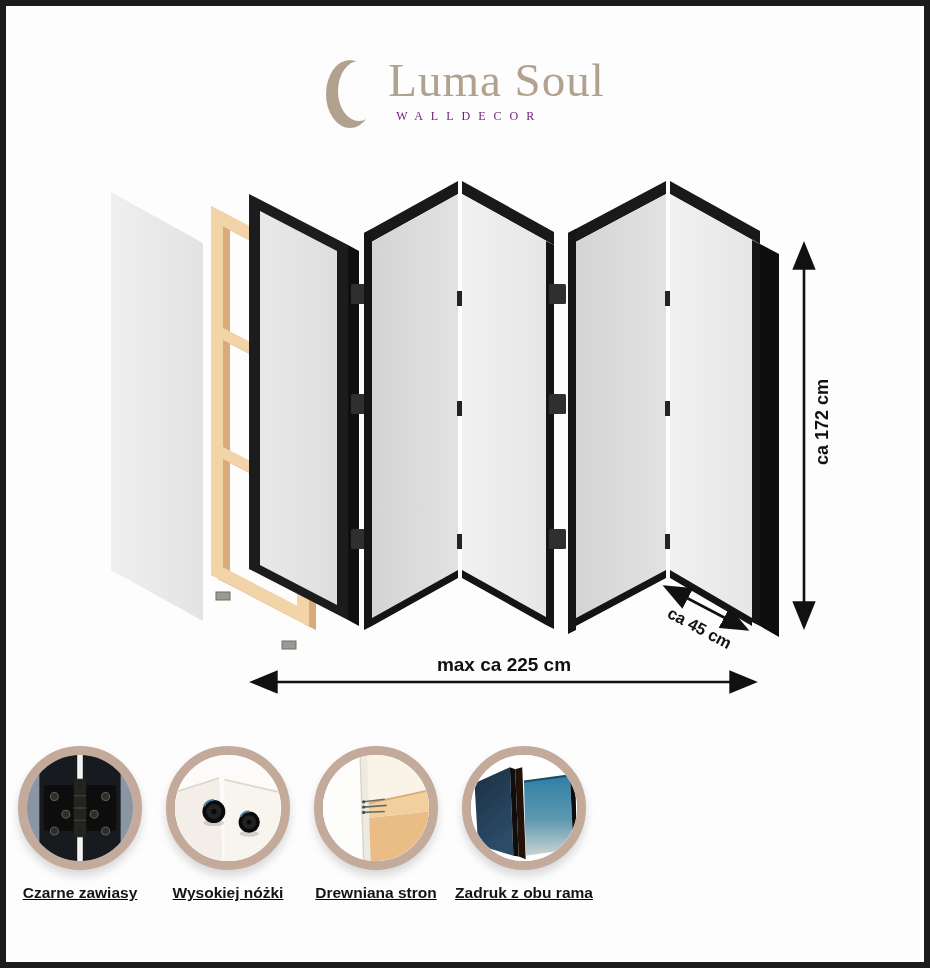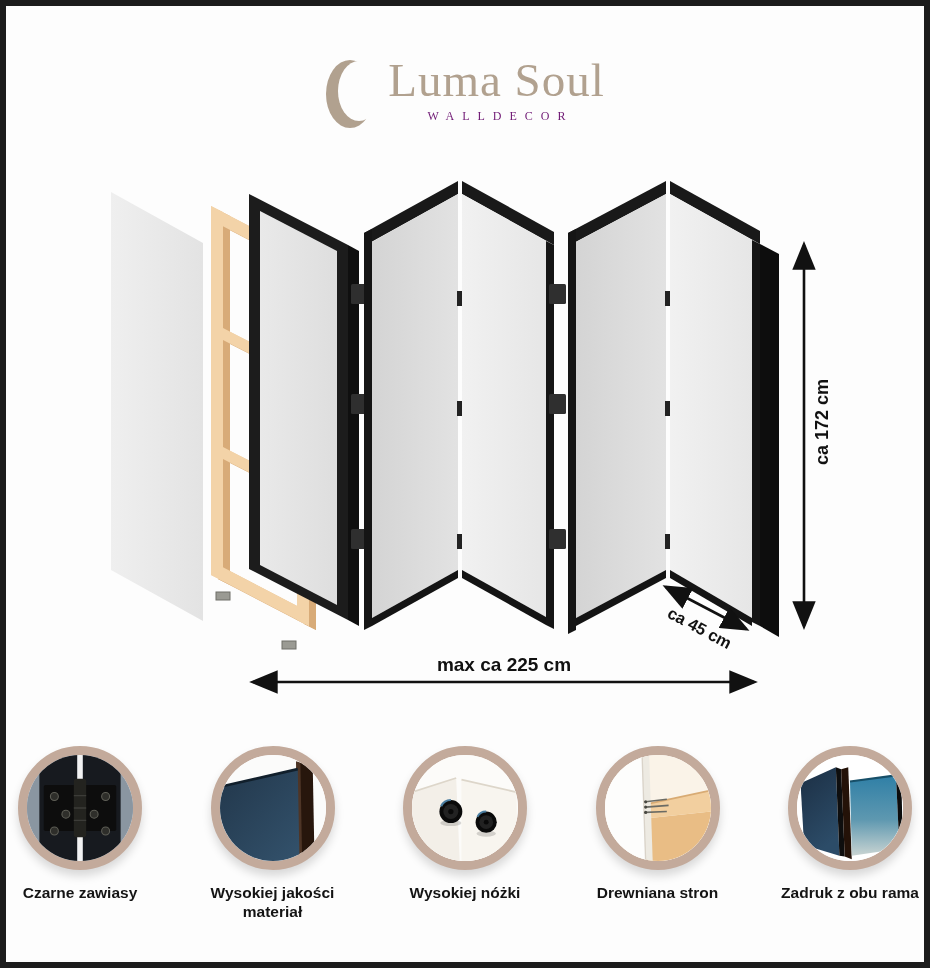--- a/index.html
+++ b/index.html
@@ -4,34 +4,34 @@
 <style>
   html,body{margin:0;padding:0;background:#ffffff;}
   .page{
     width:930px;height:968px;box-sizing:border-box;
     border:6px solid #1c1c1c;background:#fdfdfd;overflow:hidden;
     font-family:"Liberation Sans",sans-serif;position:relative;
   }
   
   .logo{margin-top:50px;display:flex;justify-content:center;align-items:flex-start;}
   .logo .moon{margin-right:-8px;margin-top:2px;}
-  .logo-text{display:flex;flex-direction:column;align-items:center;margin-left:25px;}
+  .logo-text{display:flex;flex-direction:column;margin-left:25px;}
   .brand-title{
     font-family:"Liberation Serif",serif;font-size:47px;line-height:1.05;
     color:#b1a18f;letter-spacing:1px;white-space:nowrap;
   }
   .brand-subtitle{
     font-family:"Liberation Serif",serif;font-size:12px;color:#701a75;
     letter-spacing:8px;margin-top:4px;margin-left:8px;
   }
   
   .diagram{display:block;margin-top:22px;}
   .dim-label{font-family:"Liberation Sans",sans-serif;font-weight:bold;fill:#111;}
   
-  .features{display:flex;justify-content:space-between;margin-top:38px;}
+  .features{display:flex;justify-content:flex-start;margin-top:38px;text-decoration:underline;}
   .feature{width:148px;display:flex;flex-direction:column;align-items:center;}
   .photo{
     width:124px;height:124px;border-radius:50%;box-sizing:border-box;
     border:9px solid #c3aa9b;overflow:hidden;background:#fff;
     box-shadow:0 6px 10px rgba(0,0,0,.15);
   }
   .photo svg{display:block;width:106px;height:106px;}
   .feature-label{
     margin-top:13px;font-size:15.5px;font-weight:bold;color:#141414;
     text-align:center;line-height:1.25;max-width:146px;
@@ -199,38 +199,20 @@
             <circle cx="-29" cy="26" r="4.5"></circle>
               <circle cx="29" cy="-13" r="4.5"></circle>
             <circle cx="16" cy="7" r="4.5"></circle>
               <circle cx="29" cy="26" r="4.5"></circle>
           </g>
         </svg>
       </div>
       <div class="feature-label">Czarne zawiasy</div>
     </div>
 
-    <div class="feature">
-      <div class="photo">
-        <svg viewBox="-60 -60 120 120">
-          <defs>
-            <linearGradient id="gNavy" x1="0" y1="0" x2="1" y2="1">
-              <stop offset="0" stop-color="#22374b"></stop>
-                <stop offset="1" stop-color="#33526c"></stop>
-            </linearGradient>
-          </defs>
-          <rect x="-60" y="-60" width="120" height="120" fill="#fbfbfa"></rect>
-          <polygon points="26,-53 33,-51 35,60 28,60" fill="#4e3526"></polygon>
-          <polygon points="31,-51 45,-46 47,60 33,60" fill="#27160c"></polygon>
-          <polygon points="-60,-24 28,-44 30,60 -60,60" fill="url(#gNavy)"></polygon>
-          <path d="M-60,-24 L28,-44" stroke="#111f2b" stroke-width="3" fill="none"></path>
-        </svg>
-      </div>
-      <div class="feature-label">Wysokiej jakości materiał</div>
-    </div>
 
     <div class="feature">
       <div class="photo">
         <svg viewBox="-60 -60 120 120">
           <rect x="-60" y="-60" width="120" height="120" fill="#fcfbf9"></rect>
           <polygon points="-60,-18 -10,-34 -6,60 -60,60" fill="#f3efe8"></polygon>
           <polygon points="-4,-32 58,-18 60,60 -4,60" fill="#f8f5ef"></polygon>
           <path d="M-60,-18 L-10,-34 M-4,-32 L58,-18" stroke="#ddd6ca" stroke-width="2" fill="none"></path>
           <ellipse cx="-16" cy="17" rx="12" ry="3.5" fill="rgba(0,0,0,0.15)"></ellipse>
           <ellipse cx="24" cy="29" rx="11" ry="3.5" fill="rgba(0,0,0,0.15)"></ellipse>

